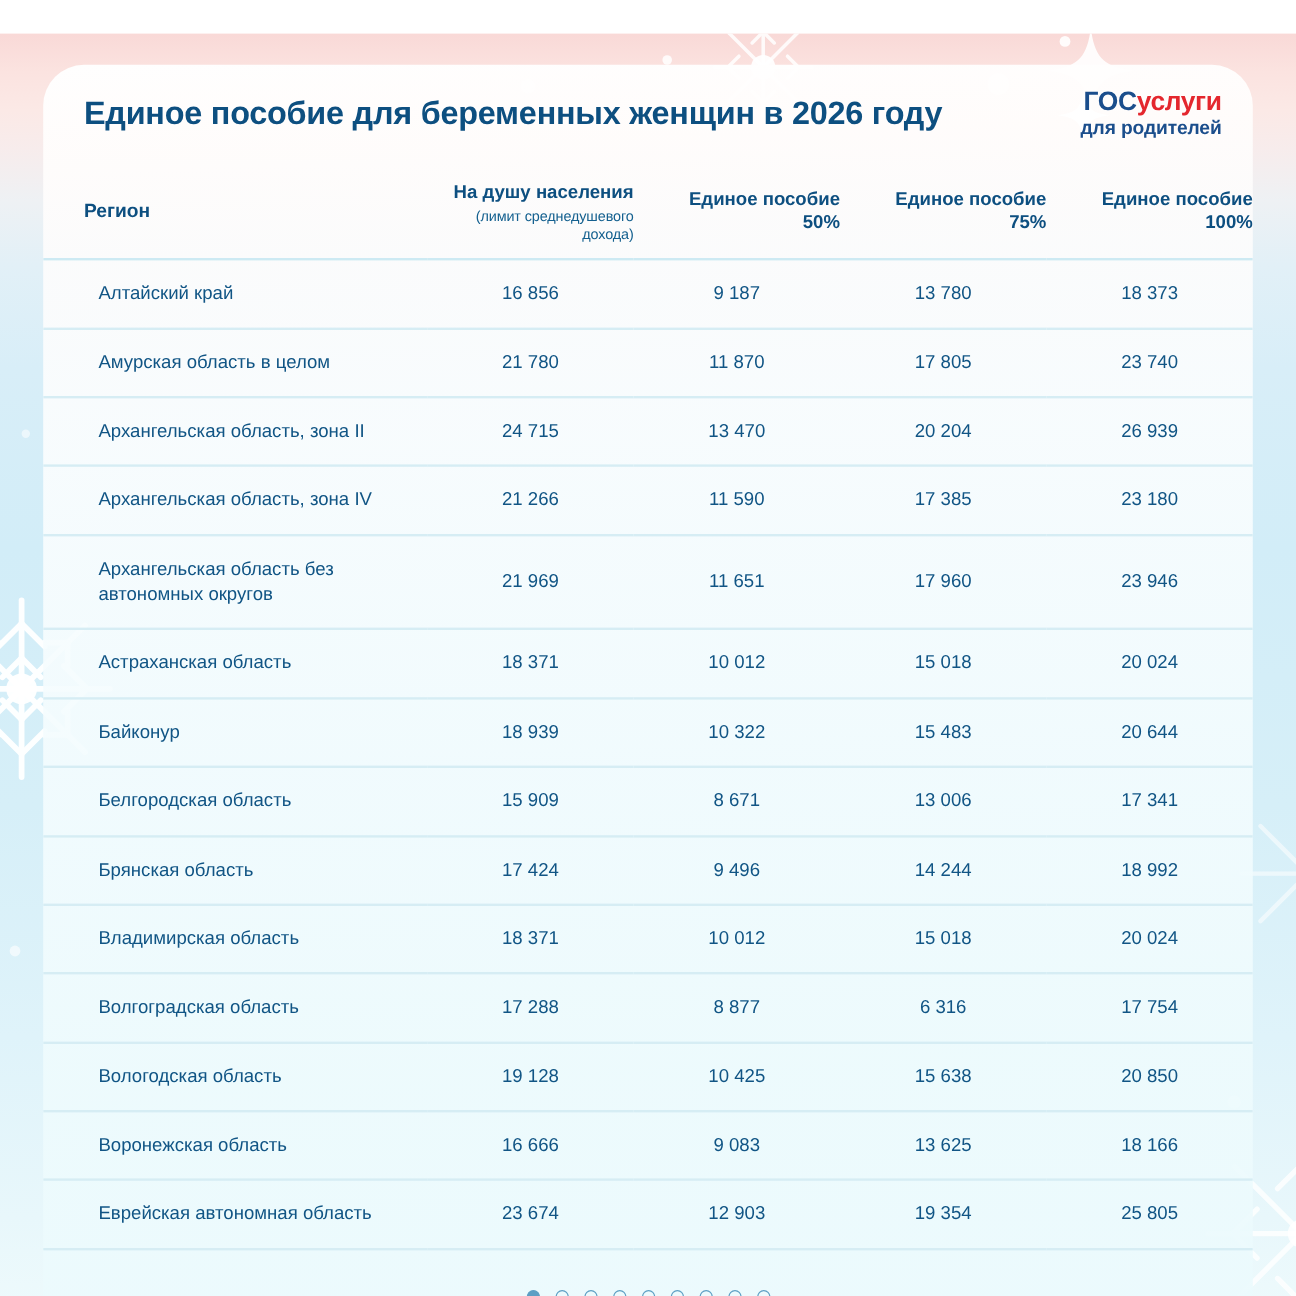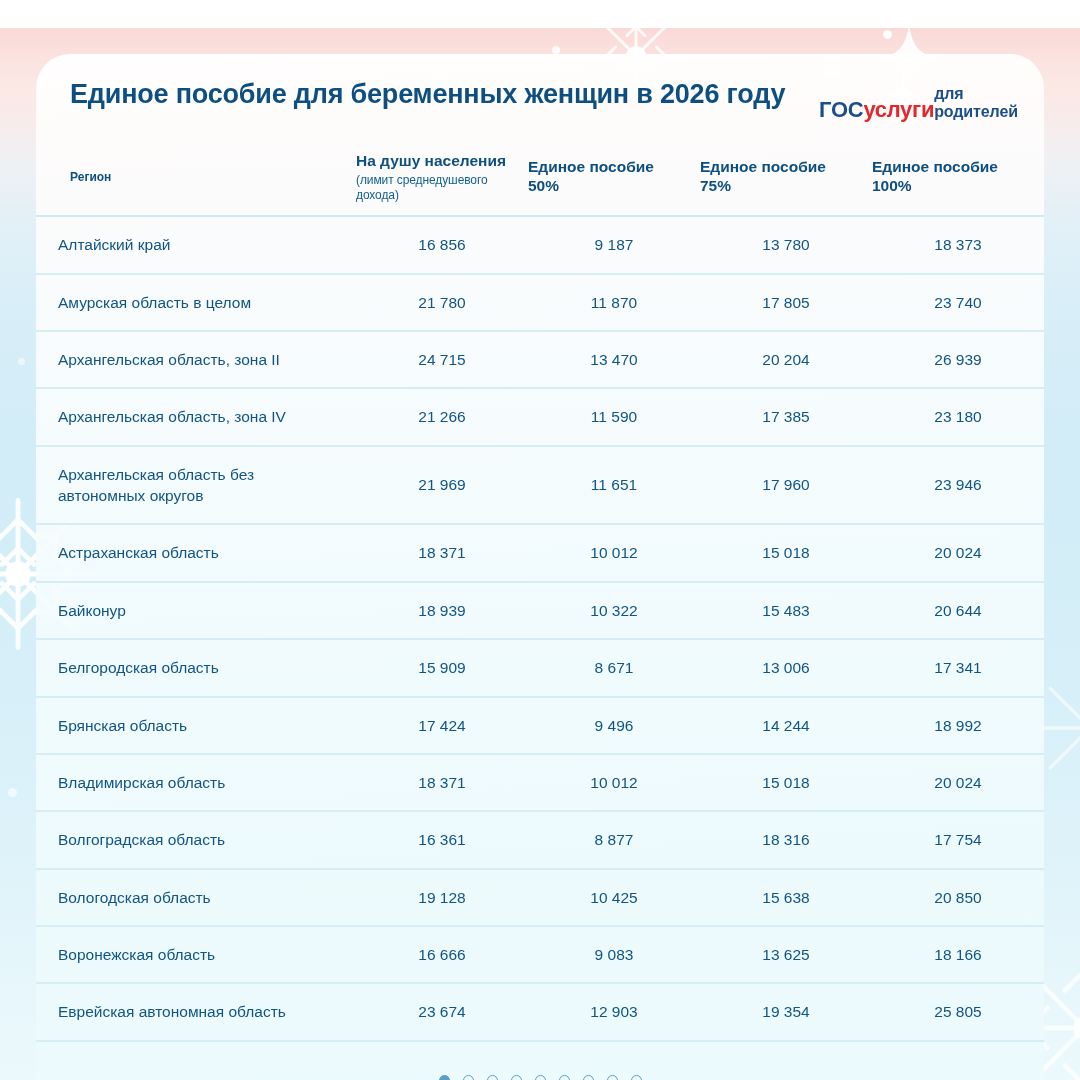--- a/index.html
+++ b/index.html
@@ -74,23 +74,23 @@
     flex: 1 1 auto;
     white-space: nowrap;
   }
 
   
   .logo {
     position: relative;
     width: 132px; height: 52px;
     flex: 0 0 auto;
     display: flex;
-    flex-direction: row;
+    flex-direction: column;
     align-items: flex-end;
-    justify-content: flex-end;
+    justify-content: center;
   }
   .logo-star {
     position: absolute;
     left: -6px; top: 4px;
     width: 46px; height: 46px;
     z-index: 0;
   }
   .logo-main {
     position: relative;
     z-index: 1;
@@ -122,28 +122,28 @@
 
   table.data col.c-region { width: 320px; }
   table.data col.c-num    { width: 172px; }
 
   thead th {
     padding: 16px 0 13px 0;
     vertical-align: middle;
     font-size: 15.5px;
     font-weight: bold;
     color: #0d4f80;
-    text-align: left;
+    text-align: right;
     line-height: 1.22;
     border-bottom: 2px solid #cdeaf3;
   }
   thead th.region-head {
     text-align: left;
     padding-left: 34px;
-    font-size: 12px;
+    font-size: 16px;
   }
   thead th .sub {
     display: block;
     font-size: 12px;
     font-weight: normal;
     color: #14608f;
     margin-top: 2px;
     letter-spacing: -0.1px;
   }
 
@@ -151,21 +151,21 @@
     padding: 17px 0 17px 0;
     font-size: 15.5px;
     color: #115585;
     text-align: center;
     vertical-align: middle;
     border-bottom: 2px solid #d6edf4;
     line-height: 1.38;
   }
   tbody td.region {
     text-align: left;
-    padding-left: 22px;
+    padding-left: 46px;
     padding-right: 10px;
   }
   tbody tr:last-child td { border-bottom: 2px solid #d6edf4; }
 
   
   .dots {
     position: absolute;
     left: 0; right: 0;
     bottom: 22px;
     display: flex;
@@ -387,23 +387,23 @@
             </tr>
             <tr>
               <td class="region">Владимирская область</td>
               <td>18 371</td>
               <td>10 012</td>
               <td>15 018</td>
               <td>20 024</td>
             </tr>
             <tr>
               <td class="region">Волгоградская область</td>
-              <td>16 361</td>
+              <td>17 288</td>
               <td>8 877</td>
-              <td>18 316</td>
+              <td>6 316</td>
               <td>17 754</td>
             </tr>
             <tr>
               <td class="region">Вологодская область</td>
               <td>19 128</td>
               <td>10 425</td>
               <td>15 638</td>
               <td>20 850</td>
             </tr>
             <tr>

